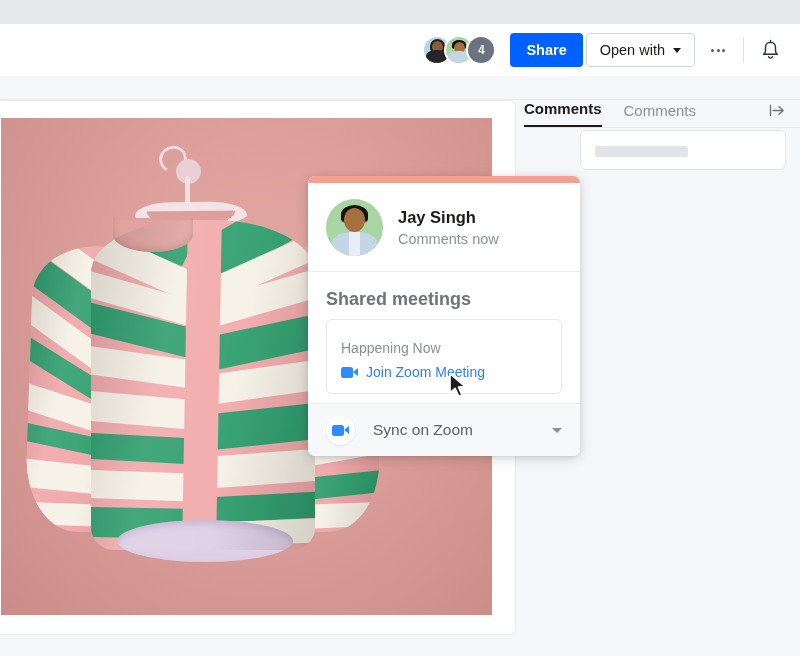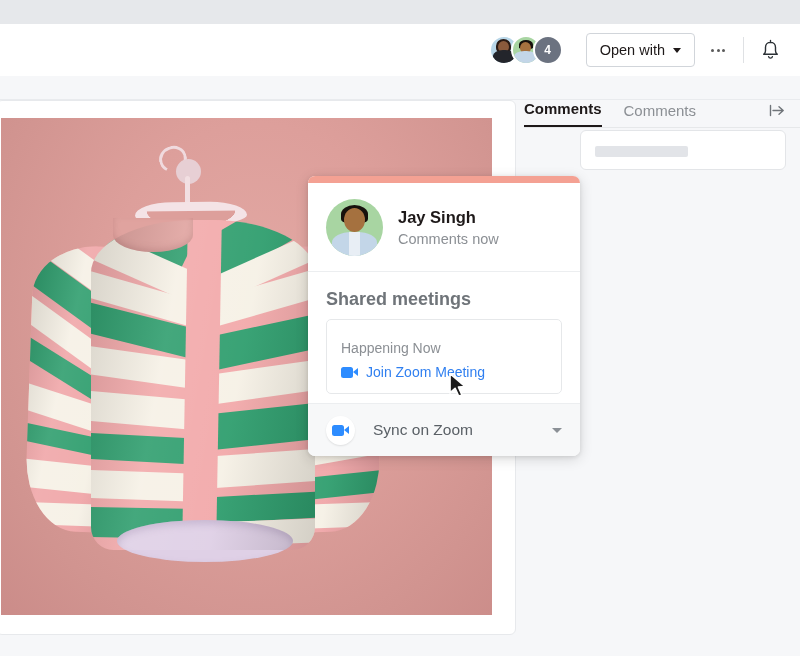--- a/index.html
+++ b/index.html
@@ -53,21 +53,21 @@
   .btn-share {
     background: #0061fe; color: #fff; border: none; border-radius: 4px;
     height: 34px; padding: 0 16px; font-size: 14.5px; font-weight: 600;
     font-family: "Liberation Sans", sans-serif; cursor: pointer;
     display: flex; align-items: center;
   }
   .btn-openwith {
     background: #fff; color: #1e1919; border: 1px solid #d1d5da; border-radius: 4px;
     height: 34px; padding: 0 13px; font-size: 14.5px;
     font-family: "Liberation Sans", sans-serif; cursor: pointer;
-    display: flex; align-items: center; gap: 8px; margin-left: 9px;
+    display: flex; align-items: center; gap: 8px; margin-left: 3px;
   }
   .caret-down {
     width: 0; height: 0; border-left: 4.5px solid transparent;
     border-right: 4.5px solid transparent; border-top: 5px solid #1e1919;
   }
   .btn-ellipsis {
     background: none; border: none; cursor: pointer;
     display: flex; align-items: center; gap: 2.5px;
     padding: 0 12px; height: 34px; margin-left: 4px;
   }
@@ -276,20 +276,21 @@
           <span class="p-body"></span>
         </div>
         <div class="avatar a2">
           <span class="p-hair"></span>
           <span class="p-head"></span>
           <span class="p-body"></span>
         </div>
         <div class="avatar more">4</div>
       </div>
 
+      <button class="btn-share">Share</button>
 
       <button class="btn-openwith">
         <span>Open with</span>
         <span class="caret-down"></span>
       </button>
 
       <button class="btn-ellipsis">
         <i></i>
         <i></i>
         <i></i>

